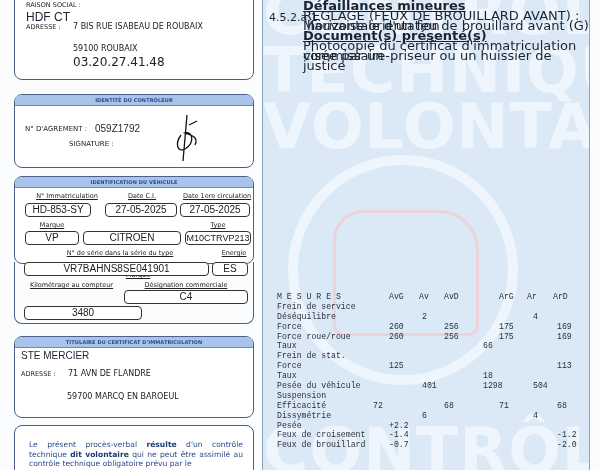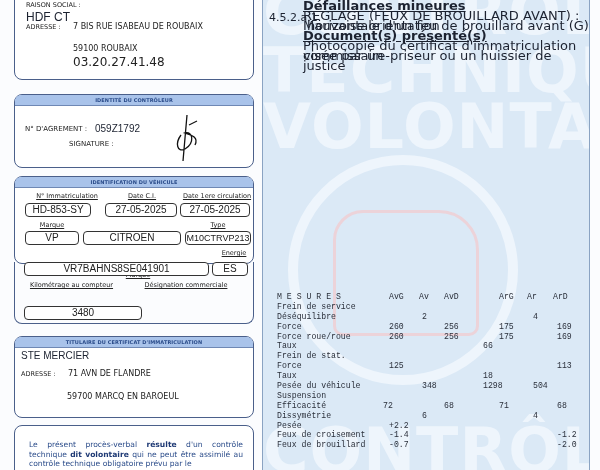--- a/index.html
+++ b/index.html
@@ -122,27 +122,29 @@
 
     <div class="boxlbl" style="left:12px;top:44px;width:50px;">Marque</div>
     <div class="box" style="left:10px;top:54px;width:54px;">VP</div>
 
     <div class="boxlbl" style="left:78px;top:59px;width:90px;margin-top:35px;">Marque</div>
     <div class="box" style="left:68px;top:54px;width:98px;">CITROEN</div>
 
     <div class="boxlbl" style="left:170px;top:44px;width:66px;">Type</div>
     <div class="box" style="left:170px;top:54px;width:66px;font-size:9px;">M10CTRVP213</div>
 
+    <div class="boxlbl" style="left:30px;top:72px;width:150px;">N° de série dans la série du type</div>
     <div class="boxlbl" style="left:202px;top:72px;width:34px;">Energie</div>
   </div>
   <div class="box" style="left:24px;top:262px;width:185px;">VR7BAHNS8SE041901</div>
   <div class="box" style="left:212px;top:262px;width:36px;">ES</div>
   <div class="boxlbl" style="left:24px;top:281px;width:95px;">Kilométrage au compteur</div>
   <div class="box" style="left:24px;top:290px;width:118px;margin-top:16px;">3480</div>
   <div class="boxlbl" style="left:124px;top:281px;width:124px;">Désignation commerciale</div>
+  <div class="box" style="left:124px;top:290px;width:124px;">C4</div>
   <div class="abs" style="left:14px;top:262px;width:240px;height:62px;border:1.5px solid #4a5f8a;border-top:none;border-radius:0 0 8px 8px;box-sizing:border-box;"></div>
 
   <div class="panel" style="top:336px;height:82px;">
     <div class="panel-head">TITULAIRE DU CERTIFICAT D'IMMATRICULATION</div>
     <div class="abs" style="left:6px;top:13px;font-family:'Liberation Sans',sans-serif;font-size:10px;">STE MERCIER</div>
     <div class="abs lbl" style="left:6px;top:33px;font-size:6.5px;">ADRESSE :</div>
     <div class="abs val" style="left:53px;top:32px;font-size:8px;">71 AVN DE FLANDRE</div>
     <div class="abs val" style="left:52px;top:55px;font-size:8px;">59700 MARCQ EN BAROEUL</div>
   </div>
 
@@ -211,30 +213,30 @@
           <span style="left: 0px;">Force</span>
           <span style="left: 112px;">125</span>
           <span style="left: 280px;">113</span>
         </div>
         <div class="mrow">
           <span style="left: 0px;">Taux</span>
           <span style="left: 206px;">18</span>
         </div>
         <div class="mrow">
           <span style="left: 0px;">Pesée du véhicule</span>
-          <span style="left: 145px;">348</span>
+          <span style="left: 145px;">401</span>
           <span style="left: 206px;">1298</span>
           <span style="left: 256px;">504</span>
         </div>
         <div class="mrow">
           <span class="sec" style="left: 0px;">Suspension</span>
         </div>
         <div class="mrow">
           <span style="left: 0px;">Efficacité</span>
-          <span style="left: 106px;">72</span>
+          <span style="left: 96px;">72</span>
           <span style="left: 167px;">68</span>
           <span style="left: 222px;">71</span>
           <span style="left: 280px;">68</span>
         </div>
         <div class="mrow">
           <span style="left: 0px;">Dissymétrie</span>
           <span style="left: 145px;">6</span>
           <span style="left: 256px;">4</span>
         </div>
         <div class="mrow">

